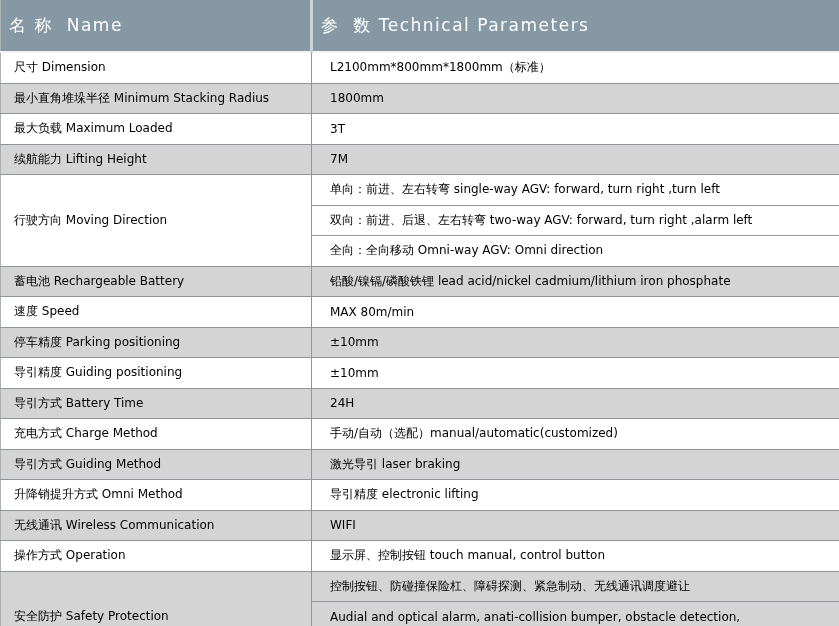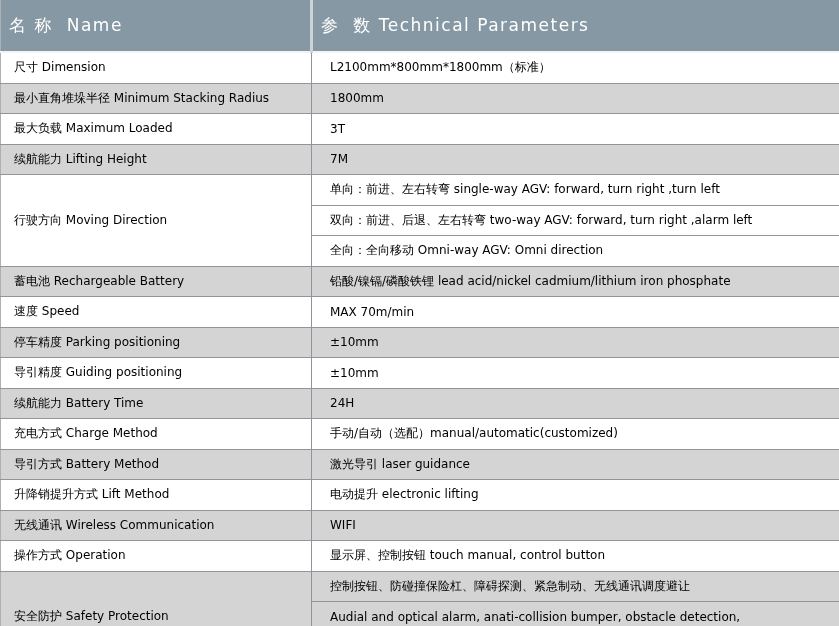--- a/index.html
+++ b/index.html
@@ -105,45 +105,45 @@
         </tr>
         <tr>
           <td class="value-cell shade-white">全向：全向移动 Omni-way AGV: Omni direction</td>
         </tr>
         <tr>
           <td class="label-cell shade-gray" rowspan="1">蓄电池 Rechargeable Battery</td>
           <td class="value-cell shade-gray">铅酸/镍镉/磷酸铁锂 lead acid/nickel cadmium/lithium iron phosphate</td>
         </tr>
         <tr>
           <td class="label-cell shade-white" rowspan="1">速度 Speed</td>
-          <td class="value-cell shade-white">MAX 70m/min</td>
+          <td class="value-cell shade-white">MAX 80m/min</td>
         </tr>
         <tr>
           <td class="label-cell shade-gray" rowspan="1">停车精度 Parking positioning</td>
           <td class="value-cell shade-gray">±10mm</td>
         </tr>
         <tr>
           <td class="label-cell shade-white" rowspan="1">导引精度 Guiding positioning</td>
           <td class="value-cell shade-white">±10mm</td>
         </tr>
         <tr>
-          <td class="label-cell shade-gray" rowspan="1">续航能力 Battery Time</td>
+          <td class="label-cell shade-gray" rowspan="1">导引方式 Battery Time</td>
           <td class="value-cell shade-gray">24H</td>
         </tr>
         <tr>
           <td class="label-cell shade-white" rowspan="1">充电方式 Charge Method</td>
           <td class="value-cell shade-white">手动/自动（选配）manual/automatic(customized)</td>
         </tr>
         <tr>
-          <td class="label-cell shade-gray" rowspan="1">导引方式 Battery Method</td>
-          <td class="value-cell shade-gray">激光导引 laser guidance</td>
+          <td class="label-cell shade-gray" rowspan="1">导引方式 Guiding Method</td>
+          <td class="value-cell shade-gray">激光导引 laser braking</td>
         </tr>
         <tr>
-          <td class="label-cell shade-white" rowspan="1">升降销提升方式 Lift Method</td>
-          <td class="value-cell shade-white">电动提升 electronic lifting</td>
+          <td class="label-cell shade-white" rowspan="1">升降销提升方式 Omni Method</td>
+          <td class="value-cell shade-white">导引精度 electronic lifting</td>
         </tr>
         <tr>
           <td class="label-cell shade-gray" rowspan="1">无线通讯 Wireless Communication</td>
           <td class="value-cell shade-gray">WIFI</td>
         </tr>
         <tr>
           <td class="label-cell shade-white" rowspan="1">操作方式 Operation</td>
           <td class="value-cell shade-white">显示屏、控制按钮 touch manual, control button</td>
         </tr>
         <tr>

